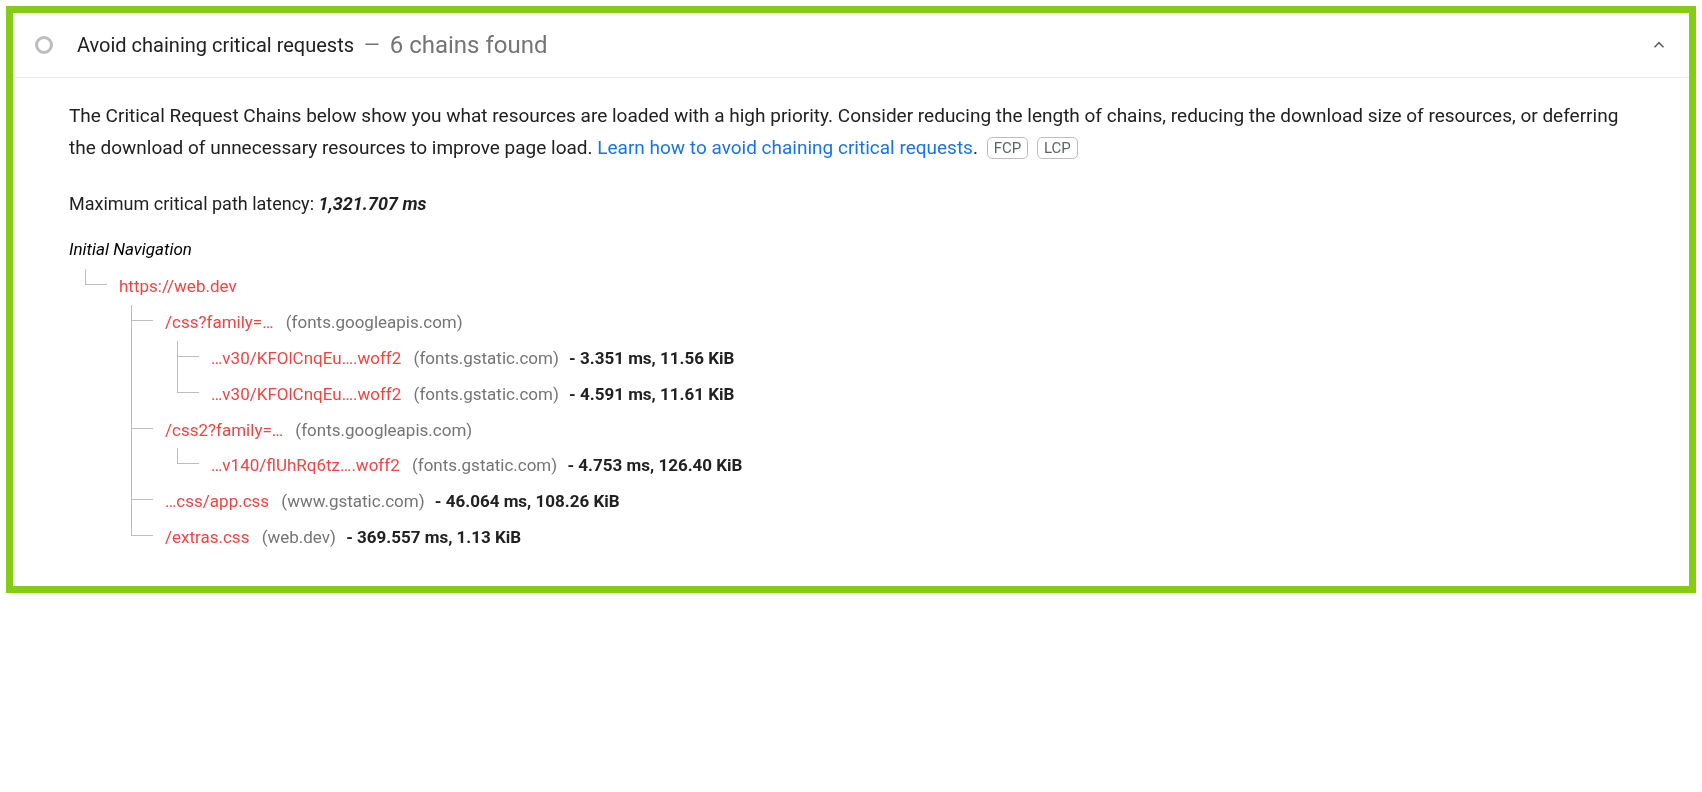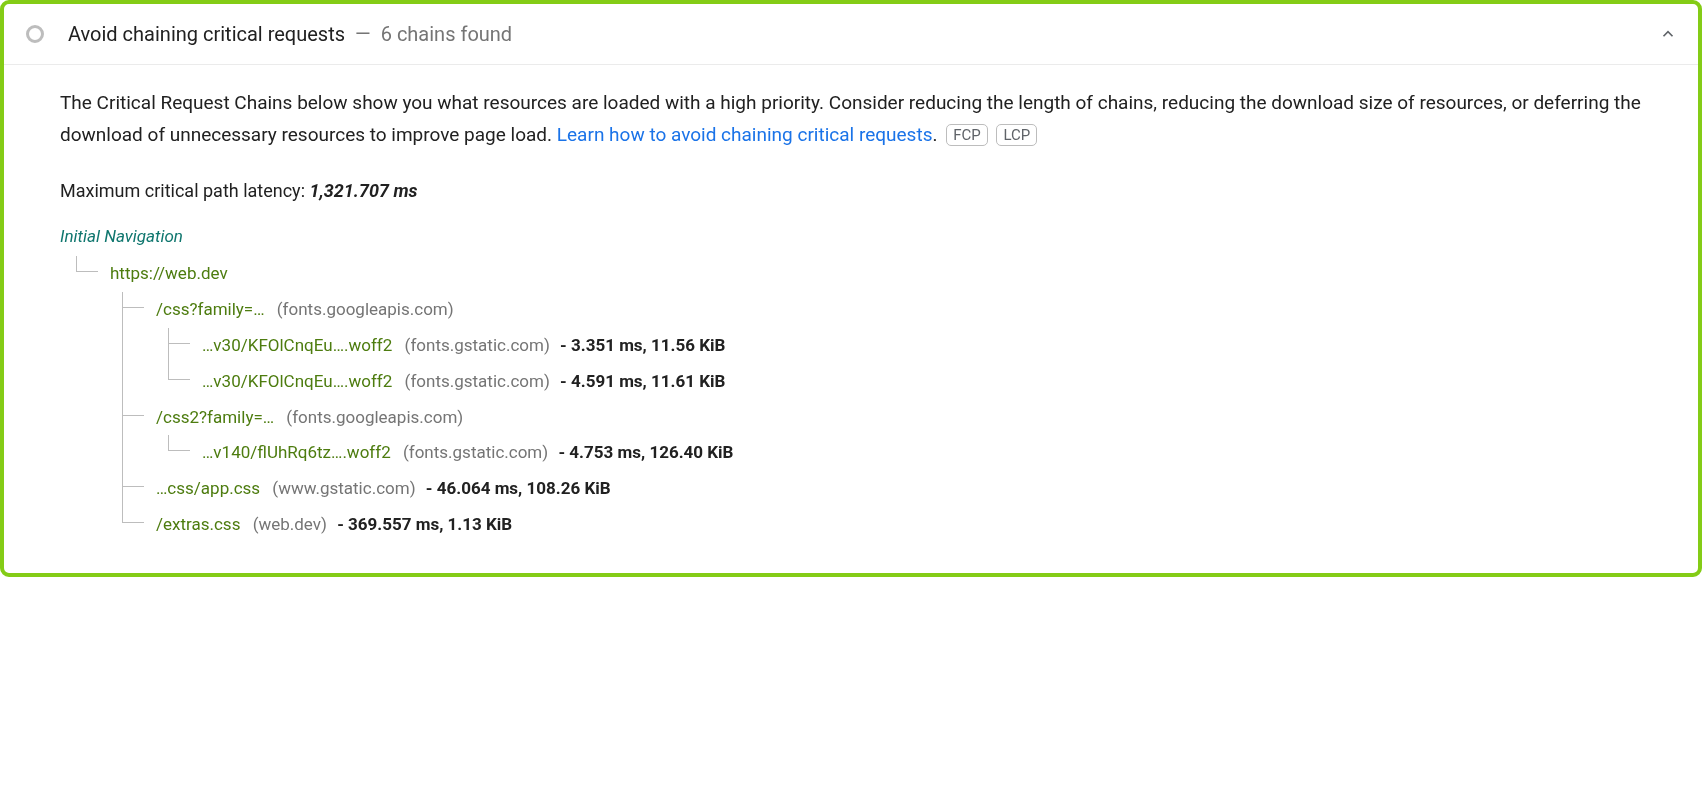--- a/index.html
+++ b/index.html
@@ -5,22 +5,23 @@
   html, body {
     margin: 0;
     padding: 0;
     background: #fff;
     font-family: Roboto, "Helvetica Neue", Arial, sans-serif;
     font-size: 18px;
     color: #212121;
     -webkit-font-smoothing: antialiased;
   }
   .audit {
-    border: 4px solid #84cc16;
-    border-radius: 9px;
+    border: 7px solid #84cc16;
+    margin: 6px;
+    border-radius: 0;
   }
   .audit-header {
     display: flex;
     align-items: center;
     padding: 18px 20px 18px 22px;
     border-bottom: 1px solid #ebebeb;
     cursor: pointer;
   }
   .status-circle {
     width: 18px;
@@ -36,21 +37,21 @@
     font-weight: 400;
     color: #212121;
   }
   .audit-sep {
     color: #757575;
     margin: 0 10px;
     font-size: 20px;
   }
   .audit-summary {
     color: #757575;
-    font-size: 20px;
+    font-size: 24px;
   }
   .spacer { flex: 1; }
   .chevron {
     color: #5f6368;
     width: 20px;
     display: flex;
     align-items: center;
     justify-content: center;
   }
 
@@ -85,21 +86,21 @@
   }
   .latency .value { font-weight: 700; font-style: italic; }
 
   .tree {
     margin-top: 24px;
     font-size: 17px;
     line-height: 1.4;
   }
   .tree-root-label {
     font-style: italic;
-    color: #0f766e;
+    color: #000000;
     margin-bottom: 8px;
   }
 
   
   .node {
     display: flex;
     align-items: flex-start;
   }
   .conn {
     width: 46px;
@@ -127,21 +128,21 @@
     top: 15px;
     width: 22px;
     height: 1px;
     background: #bdbdbd;
   }
 
   .label {
     padding: 6px 0 6px 4px;
     white-space: nowrap;
   }
-  .label .url { color: #4d7c0f; text-align: center; }
+  .label .url { color: #ef4444; text-align: center; }
   .label .origin { color: #757575; margin-left: 8px; }
   .label .stats { font-weight: 700; margin-left: 6px; }
 
   .children { }
 </style>
 </head>
 <body>
 
 <div class="audit">
 

